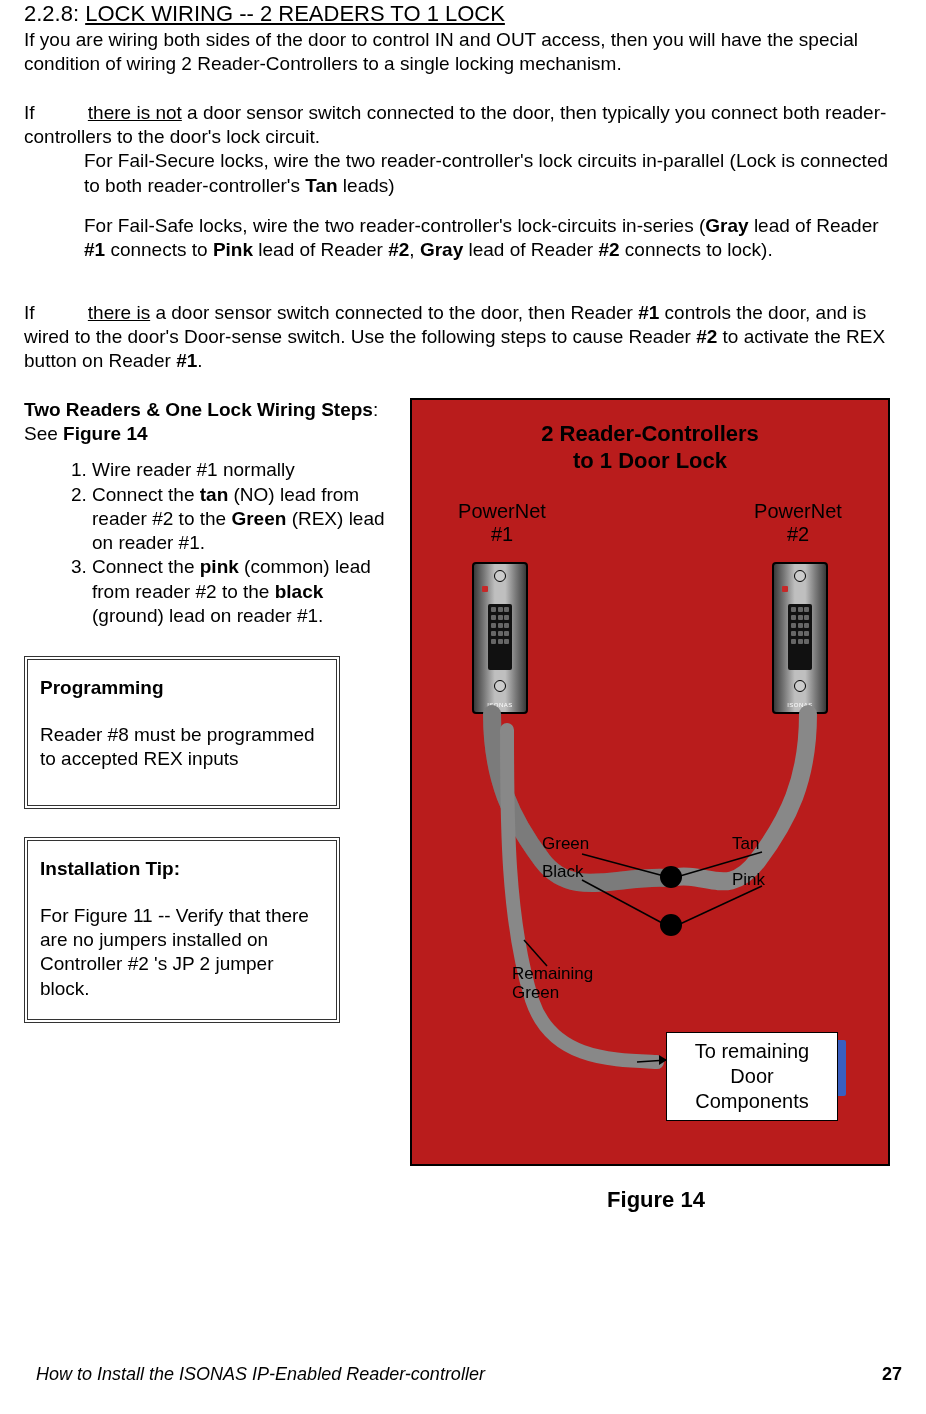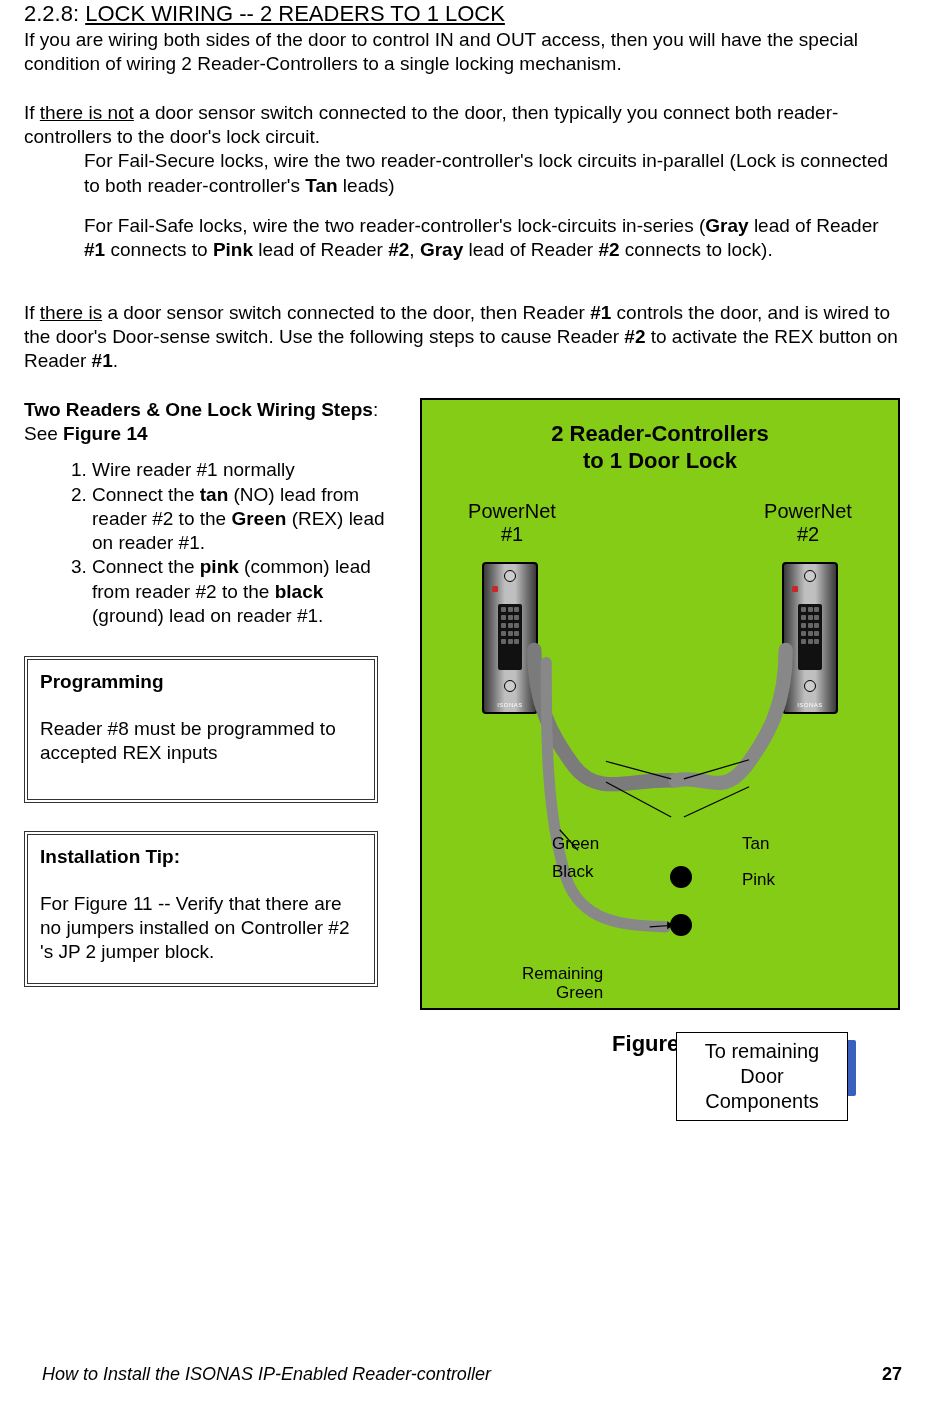--- a/index.html
+++ b/index.html
@@ -18,58 +18,58 @@
     box-sizing: border-box;
     position: relative;
   }
   .section-title {
     font-weight: normal;
     font-size: 22px;
   }
   .section-title .uline { text-decoration: underline; }
   .para { margin: 0 0 24px 0; }
   .para.first { margin-top: 0; }
-  .u { text-decoration: underline; }
+  .u { text-decoration: underline; margin-left: 48px; }
   .b { font-weight: bold; }
   .indent {
     padding-left: 60px;
   }
   .columns {
     display: flex;
-    gap: 18px;
+    gap: 8px;
   }
   .leftcol {
     width: 378px;
     flex: 0 0 auto;
   }
   .rightcol {
     flex: 1 1 auto;
   }
   ol.steps {
     margin: 12px;
     padding-left: 56px;
   }
   ol.steps li {
     margin-bottom: 0;
   }
   .box {
     border: 4px double #333;
-    padding: 10px 12px 34px 12px;
-    width: 354px;
+    padding: 16px 12px 34px 12px;
+    width: 316px;
     margin-top: 28px;
     box-sizing: border-box;
   }
   .box .box-title { font-weight: bold; margin-bottom: 22px; }
   .figure-frame {
     border: 2px solid #000;
     width: 480px;
-    height: 612px;
+    height: 768px;
     box-sizing: border-box;
     position: relative;
-    background: #84cc16;
+    background: #b91c1c;
     font-family: Arial, Helvetica, sans-serif;
   }
   .fig-title {
     position: absolute;
     top: 20px;
     left: 0; right: 0;
     text-align: center;
     font-weight: bold;
     font-size: 22px;
     line-height: 1.25;
@@ -143,21 +143,21 @@
   .fig-caption {
     text-align:center;
     font-weight:bold;
     font-size:22px;
     margin-top:20px;
     font-family: Verdana, Geneva, sans-serif;
   }
   .footer-line {
     position:absolute;
     bottom: 28px;
-    left: 42px; right: 24px;
+    left: 36px; right: 24px;
     display:flex;
     justify-content:space-between;
     font-style: italic;
     font-size: 18px;
   }
   .footer-line .pg { font-weight: bold; font-style: normal; }
   svg.wiring { position:absolute; left:0; top:0; width:100%; height:100%; pointer-events:none; }
 </style>
 </head>
 <body>
@@ -316,21 +316,21 @@
       </svg>
 
       <div class="node" style="left:248px; top:466px;"></div>
       <div class="node" style="left:248px; top:514px;"></div>
 
       <div class="fig-label" style="left:130px; top:434px; font-size:17px;">Green</div>
       <div class="fig-label" style="left:130px; top:462px; font-size:17px;">Black</div>
       <div class="fig-label" style="left:320px; top:434px; font-size:17px;">Tan</div>
       <div class="fig-label" style="left:320px; top:470px; font-size:17px;">Pink</div>
 
-      <div class="fig-label" style="left:100px; top:564px; font-size:17px; text-align:right;">
+      <div class="fig-label" style="left:100px; top:564px; font-size:17px; text-align:left;">
         <span>Remaining</span><br>
         <span>Green</span>
       </div>
 
       <div class="callout-shadow" style="left:262px; top:640px; width:172px; height:56px;"></div>
       <div class="callout-box" style="left:254px; top:632px; width:150px;">
         <span>To remaining</span><br>
         <span>Door Components</span>
       </div>
     </div>

